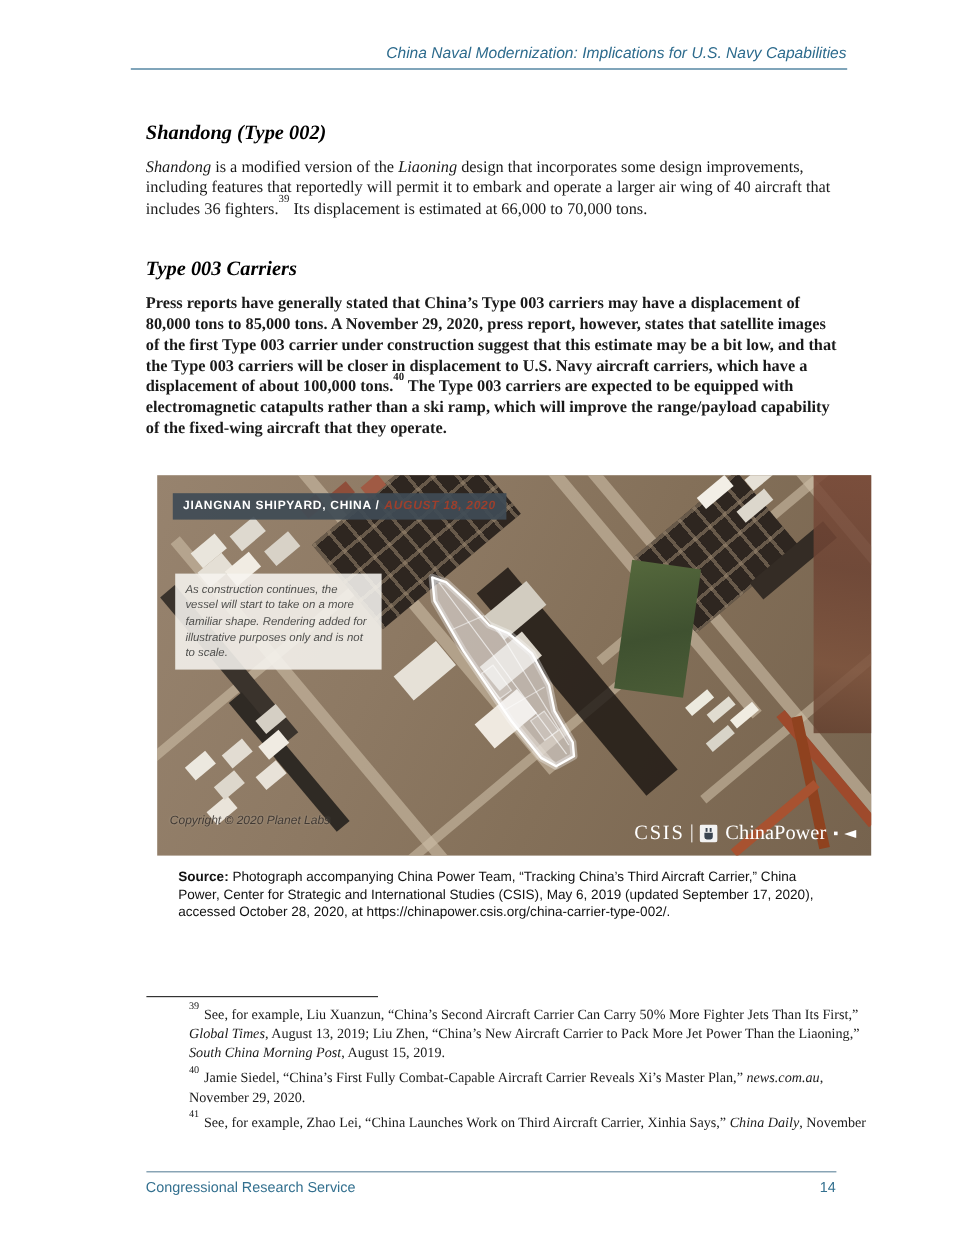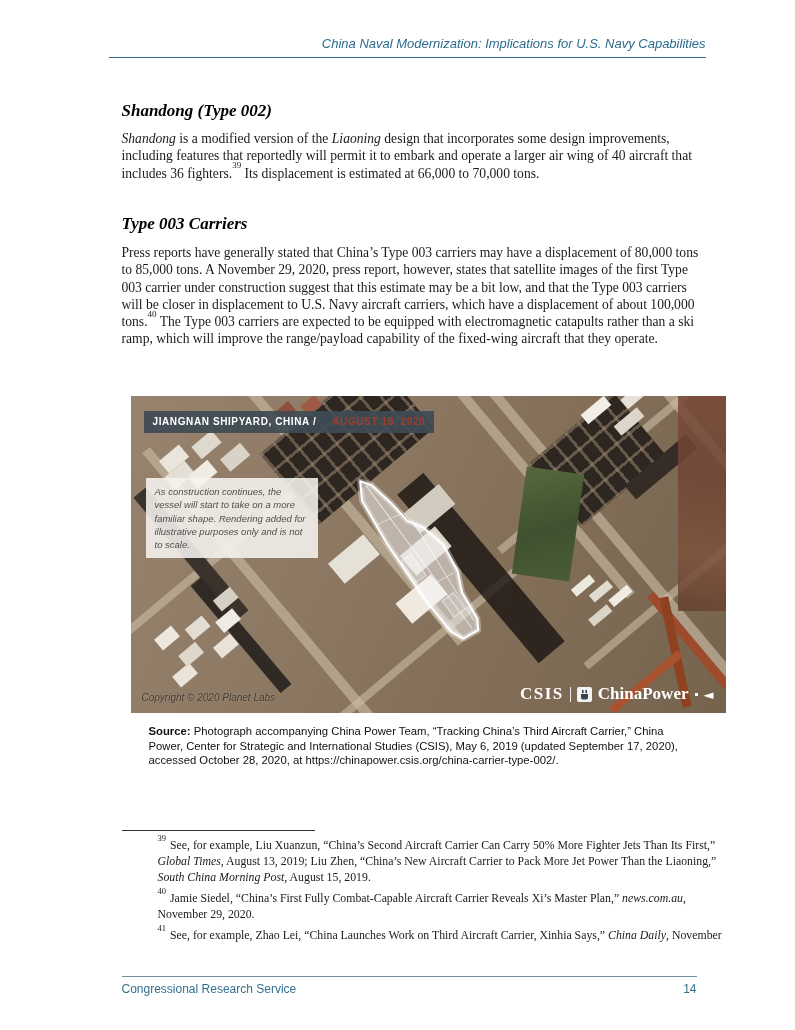--- a/index.html
+++ b/index.html
@@ -13,21 +13,21 @@
   .run-header { position:absolute; top:36px; left:100px; width:597px; text-align:right;
     font-family:"Liberation Sans", sans-serif; font-style:italic; font-size:13px; color:#2d6b8d; }
   .run-header-rule { position:absolute; top:57px; left:100px; width:597px; border-top:1.5px solid #2d6b8d; }
   .run-footer-rule { position:absolute; top:976px; left:113px; width:575px; border-top:1px solid #6d8ea3; }
   .run-footer { position:absolute; top:982px; left:113px; width:575px; display:flex; justify-content:space-between;
     font-family:"Liberation Sans", sans-serif; font-size:12px; color:#33708f;gap:31px; }
   
   .h-run-in { position:absolute; left:113px; font-weight:bold; font-style:italic; font-size:17px; color:#000; }
   .h1-pos { top:101px; } .h2-pos { top:214px; }
   .para { position:absolute; left:113px; width:577px; font-size:13.6px; line-height:17.3px; text-align:left; }
-  .p1-pos { top:130px; } .p2-pos { top:244px; } .p3-pos { top:780px; }
+  .p1-pos { top:130px; } .p2-pos { top:244px;font-weight:bold; } .p3-pos { top:780px; }
   .it { font-style:italic; }
   sup.fnref { font-size:9px; line-height:0; position:relative; top:-4px; }
   
   .fig-title { position:absolute; top:373px; left:113px; width:577px; text-align:center;
     font-family:"Liberation Sans", sans-serif; font-weight:bold; font-size:14px; color:#000; }
   .sat { position:absolute; top:396px; left:122px; width:595px; height:317px; overflow:hidden;
     background:linear-gradient(115deg,#97836e 0%,#8d7963 35%,#847059 60%,#76634e 100%); }
   .sat div { position:absolute; }
   .stA { background:rgba(195,180,157,.7); height:10px; }
   .rA { transform:rotate(50deg); } .rB { transform:rotate(-40deg); }
@@ -41,27 +41,27 @@
   .crane { background:#9e4a2c; }
   .stamp { box-sizing:content-box; }
   .tex { left:0; top:0; right:0; bottom:0;
     background:repeating-linear-gradient(50deg, rgba(255,255,255,.035) 0 5px, rgba(0,0,0,.05) 5px 11px),
                repeating-linear-gradient(-40deg, rgba(0,0,0,.03) 0 7px, transparent 7px 15px); }
   .vig { left:0; top:0; right:0; bottom:0;
     background:radial-gradient(ellipse at 50% 45%, transparent 55%, rgba(30,22,15,.2) 100%); }
   .carrier-svg { position:absolute; left:0; top:0; }
   .img-label { left:13px; top:15px; background:rgba(64,75,85,.93); color:#fff; padding:6px 9px;
     font:bold 10px/1 "Liberation Sans", sans-serif; letter-spacing:.6px; white-space:nowrap; }
-  .img-label .date { color:#9e3f2c; margin-left:16px; }
+  .img-label .date { color:#9e3f2c; margin-left:4px;font-style:italic; }
   .img-note { left:15px; top:82px; width:172px; background:rgba(246,244,239,.88); color:#4f4f4d;
     font:italic 9.5px/1.4 "Liberation Sans", sans-serif; padding:7px 9px; }
-  .img-copy { left:11px; bottom:10px; color:rgba(45,40,36,.82);
+  .img-copy { left:11px; bottom:23px; color:rgba(45,40,36,.82);
     font:italic 10px "Liberation Sans", sans-serif; text-shadow:0 0 2px rgba(255,255,255,.3); }
   .img-logo { right:12px; bottom:9px; display:flex; align-items:center; gap:6px; color:#fff;
-    font-family:"Liberation Serif", serif;font-weight:bold; }
+    font-family:"Liberation Serif", serif; }
   .logo-csis { font-size:17px; letter-spacing:1.5px; }
   .logo-div { width:1px; height:15px; background:rgba(255,255,255,.85); }
   .logo-cp { font-size:17px; }
   .logo-dot { width:3px; height:3px; background:#fff; }
   .logo-arrow { color:#fff; font-size:13px; line-height:1; font-family:"DejaVu Sans", sans-serif; }
   .fig-source { position:absolute; top:724px; left:140px; width:552px;
     font-family:"Liberation Sans", sans-serif; font-size:11.3px; line-height:14.6px; color:#111; }
   .fig-source b { font-weight:bold; }
   
   .fn-rule { position:absolute; top:830px; left:113px; width:193px; border-top:1px solid #333; }

